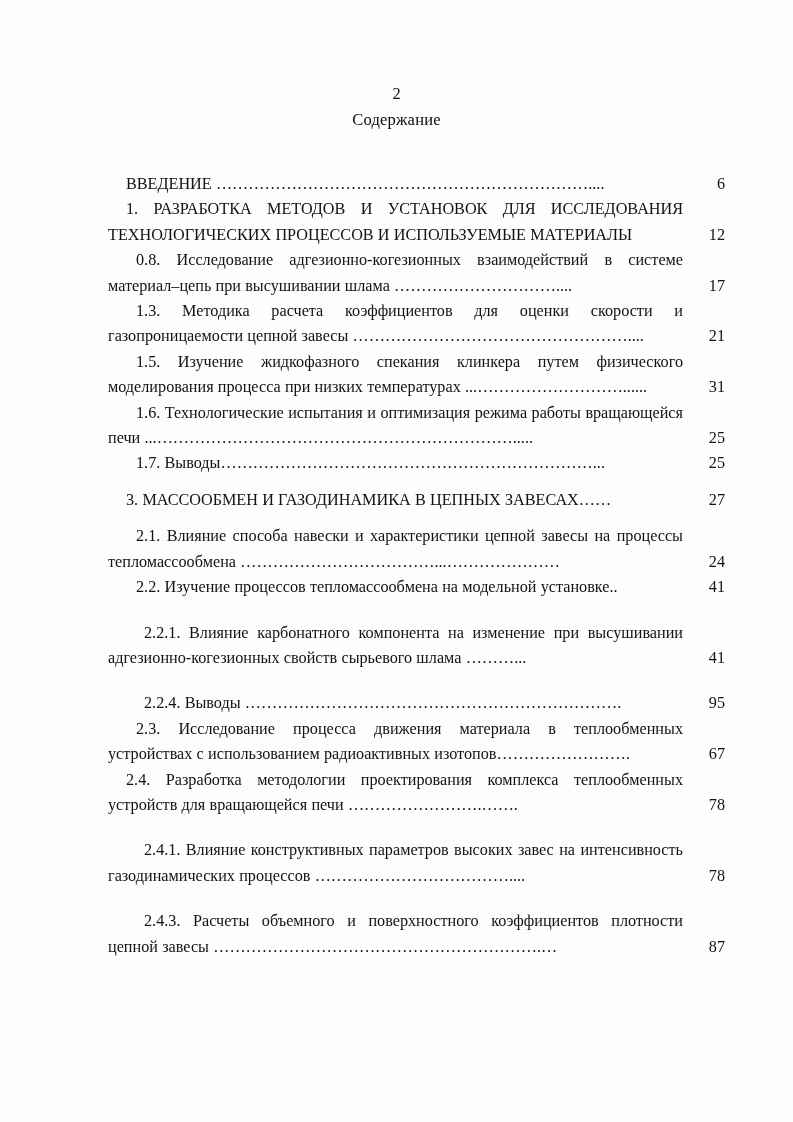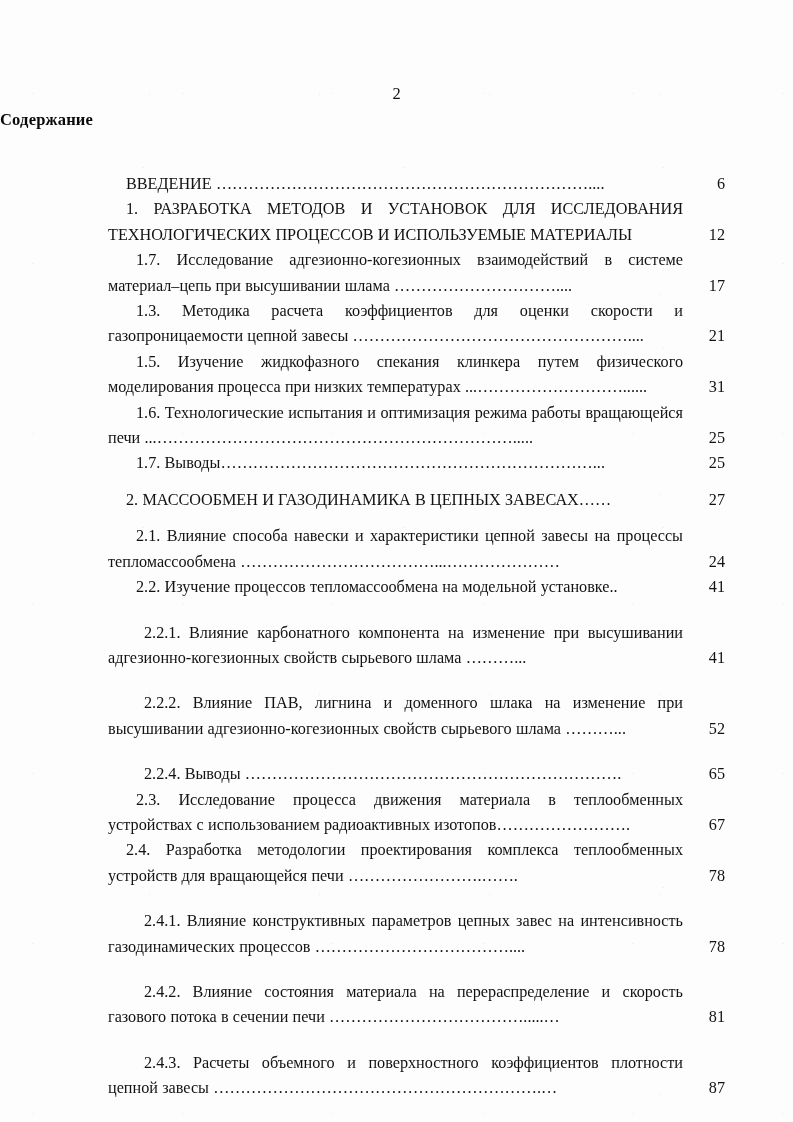--- a/index.html
+++ b/index.html
@@ -33,22 +33,23 @@
     font-size: 16.5px;
     line-height: 1;
     color: #111;
   }
 
   .doc-title {
     position: absolute;
     top: 112px;
     left: 0;
     width: 793px;
+    text-align: center;
     font-size: 16.5px;
-    font-weight: bold;
+    font-weight: normal;
     line-height: 1;
     color: #0a0a0a;
     letter-spacing: 0.2px;
   }
 
   
   .toc {
     position: absolute;
     top: 172px;
     left: 108px;
@@ -132,21 +133,21 @@
         </div>
       </div>
       <div class="toc-entry">
         <div class="entry-grid align-bottom">
           <div class="entry-text ind-sm">1.    РАЗРАБОТКА    МЕТОДОВ    И    УСТАНОВОК    ДЛЯ ИССЛЕДОВАНИЯ    ТЕХНОЛОГИЧЕСКИХ    ПРОЦЕССОВ    И ИСПОЛЬЗУЕМЫЕ МАТЕРИАЛЫ</div>
           <div class="entry-num">12</div>
         </div>
       </div>
       <div class="toc-entry">
         <div class="entry-grid align-bottom">
-          <div class="entry-text ind-md">1.7.    Исследование    адгезионно-когезионных    взаимодействий    в системе материал–цепь при высушивании шлама …………………………....</div>
+          <div class="entry-text ind-md">0.8.    Исследование    адгезионно-когезионных    взаимодействий    в системе материал–цепь при высушивании шлама …………………………....</div>
           <div class="entry-num">17</div>
         </div>
       </div>
       <div class="toc-entry">
         <div class="entry-grid align-bottom">
           <div class="entry-text ind-md">1.3. Методика расчета коэффициентов для оценки скорости и газопроницаемости цепной завесы ……………………………………………....</div>
           <div class="entry-num">21</div>
         </div>
       </div>
       <div class="toc-entry">
@@ -163,21 +164,21 @@
       </div>
       <div class="toc-entry">
         <div class="entry-grid align-bottom">
           <div class="entry-text ind-md">1.7. Выводы……………………………………………………………...</div>
           <div class="entry-num">25</div>
         </div>
       </div>
       <div class="spacer-md"></div>
       <div class="toc-entry">
         <div class="entry-grid align-bottom">
-          <div class="entry-text ind-sm">2. МАССООБМЕН И ГАЗОДИНАМИКА В ЦЕПНЫХ ЗАВЕСАХ……</div>
+          <div class="entry-text ind-sm">3. МАССООБМЕН И ГАЗОДИНАМИКА В ЦЕПНЫХ ЗАВЕСАХ……</div>
           <div class="entry-num">27</div>
         </div>
       </div>
       <div class="spacer-md"></div>
       <div class="toc-entry">
         <div class="entry-grid align-bottom">
           <div class="entry-text ind-md">2.1. Влияние способа навески и характеристики цепной завесы на процессы тепломассообмена ………………………………...…………………</div>
           <div class="entry-num">24</div>
         </div>
       </div>
@@ -188,52 +189,40 @@
         </div>
       </div>
       <div class="toc-entry">
         <div class="entry-grid align-bottom">
           <div class="entry-text ind-lg">2.2.1.    Влияние    карбонатного    компонента    на    изменение    при высушивании адгезионно-когезионных свойств сырьевого шлама ………...</div>
           <div class="entry-num">41</div>
         </div>
       </div>
       <div class="toc-entry">
         <div class="entry-grid align-bottom">
-          <div class="entry-text ind-lg">2.2.2. Влияние ПАВ, лигнина и доменного шлака на изменение при высушивании адгезионно-когезионных свойств сырьевого шлама ………...</div>
-          <div class="entry-num">52</div>
-        </div>
-      </div>
-      <div class="toc-entry">
-        <div class="entry-grid align-bottom">
           <div class="entry-text ind-lg">2.2.4. Выводы …………………………………………………………….</div>
-          <div class="entry-num">65</div>
+          <div class="entry-num">95</div>
         </div>
       </div>
       <div class="toc-entry">
         <div class="entry-grid align-bottom">
           <div class="entry-text ind-md">2.3. Исследование процесса движения материала в теплообменных устройствах с использованием радиоактивных изотопов…………………….</div>
           <div class="entry-num">67</div>
         </div>
       </div>
       <div class="toc-entry">
         <div class="entry-grid align-bottom">
           <div class="entry-text ind-sm">2.4.    Разработка    методологии    проектирования    комплекса теплообменных устройств для вращающейся печи …………………….…….</div>
           <div class="entry-num">78</div>
         </div>
       </div>
       <div class="toc-entry">
         <div class="entry-grid align-bottom">
-          <div class="entry-text ind-lg">2.4.1. Влияние конструктивных параметров цепных завес на интенсивность газодинамических процессов ………………………………....</div>
+          <div class="entry-text ind-lg">2.4.1. Влияние конструктивных параметров высоких завес на интенсивность газодинамических процессов ………………………………....</div>
           <div class="entry-num">78</div>
-        </div>
-      </div>
-      <div class="toc-entry">
-        <div class="entry-grid align-bottom">
-          <div class="entry-text ind-lg">2.4.2. Влияние состояния материала на перераспределение и скорость газового потока в сечении печи ……………………………….....…</div>
-          <div class="entry-num">81</div>
         </div>
       </div>
       <div class="toc-entry">
         <div class="entry-grid align-bottom">
           <div class="entry-text ind-lg">2.4.3.    Расчеты    объемного    и    поверхностного    коэффициентов плотности цепной завесы …………………………………………………….…</div>
           <div class="entry-num">87</div>
         </div>
       </div>
     </div>
 

